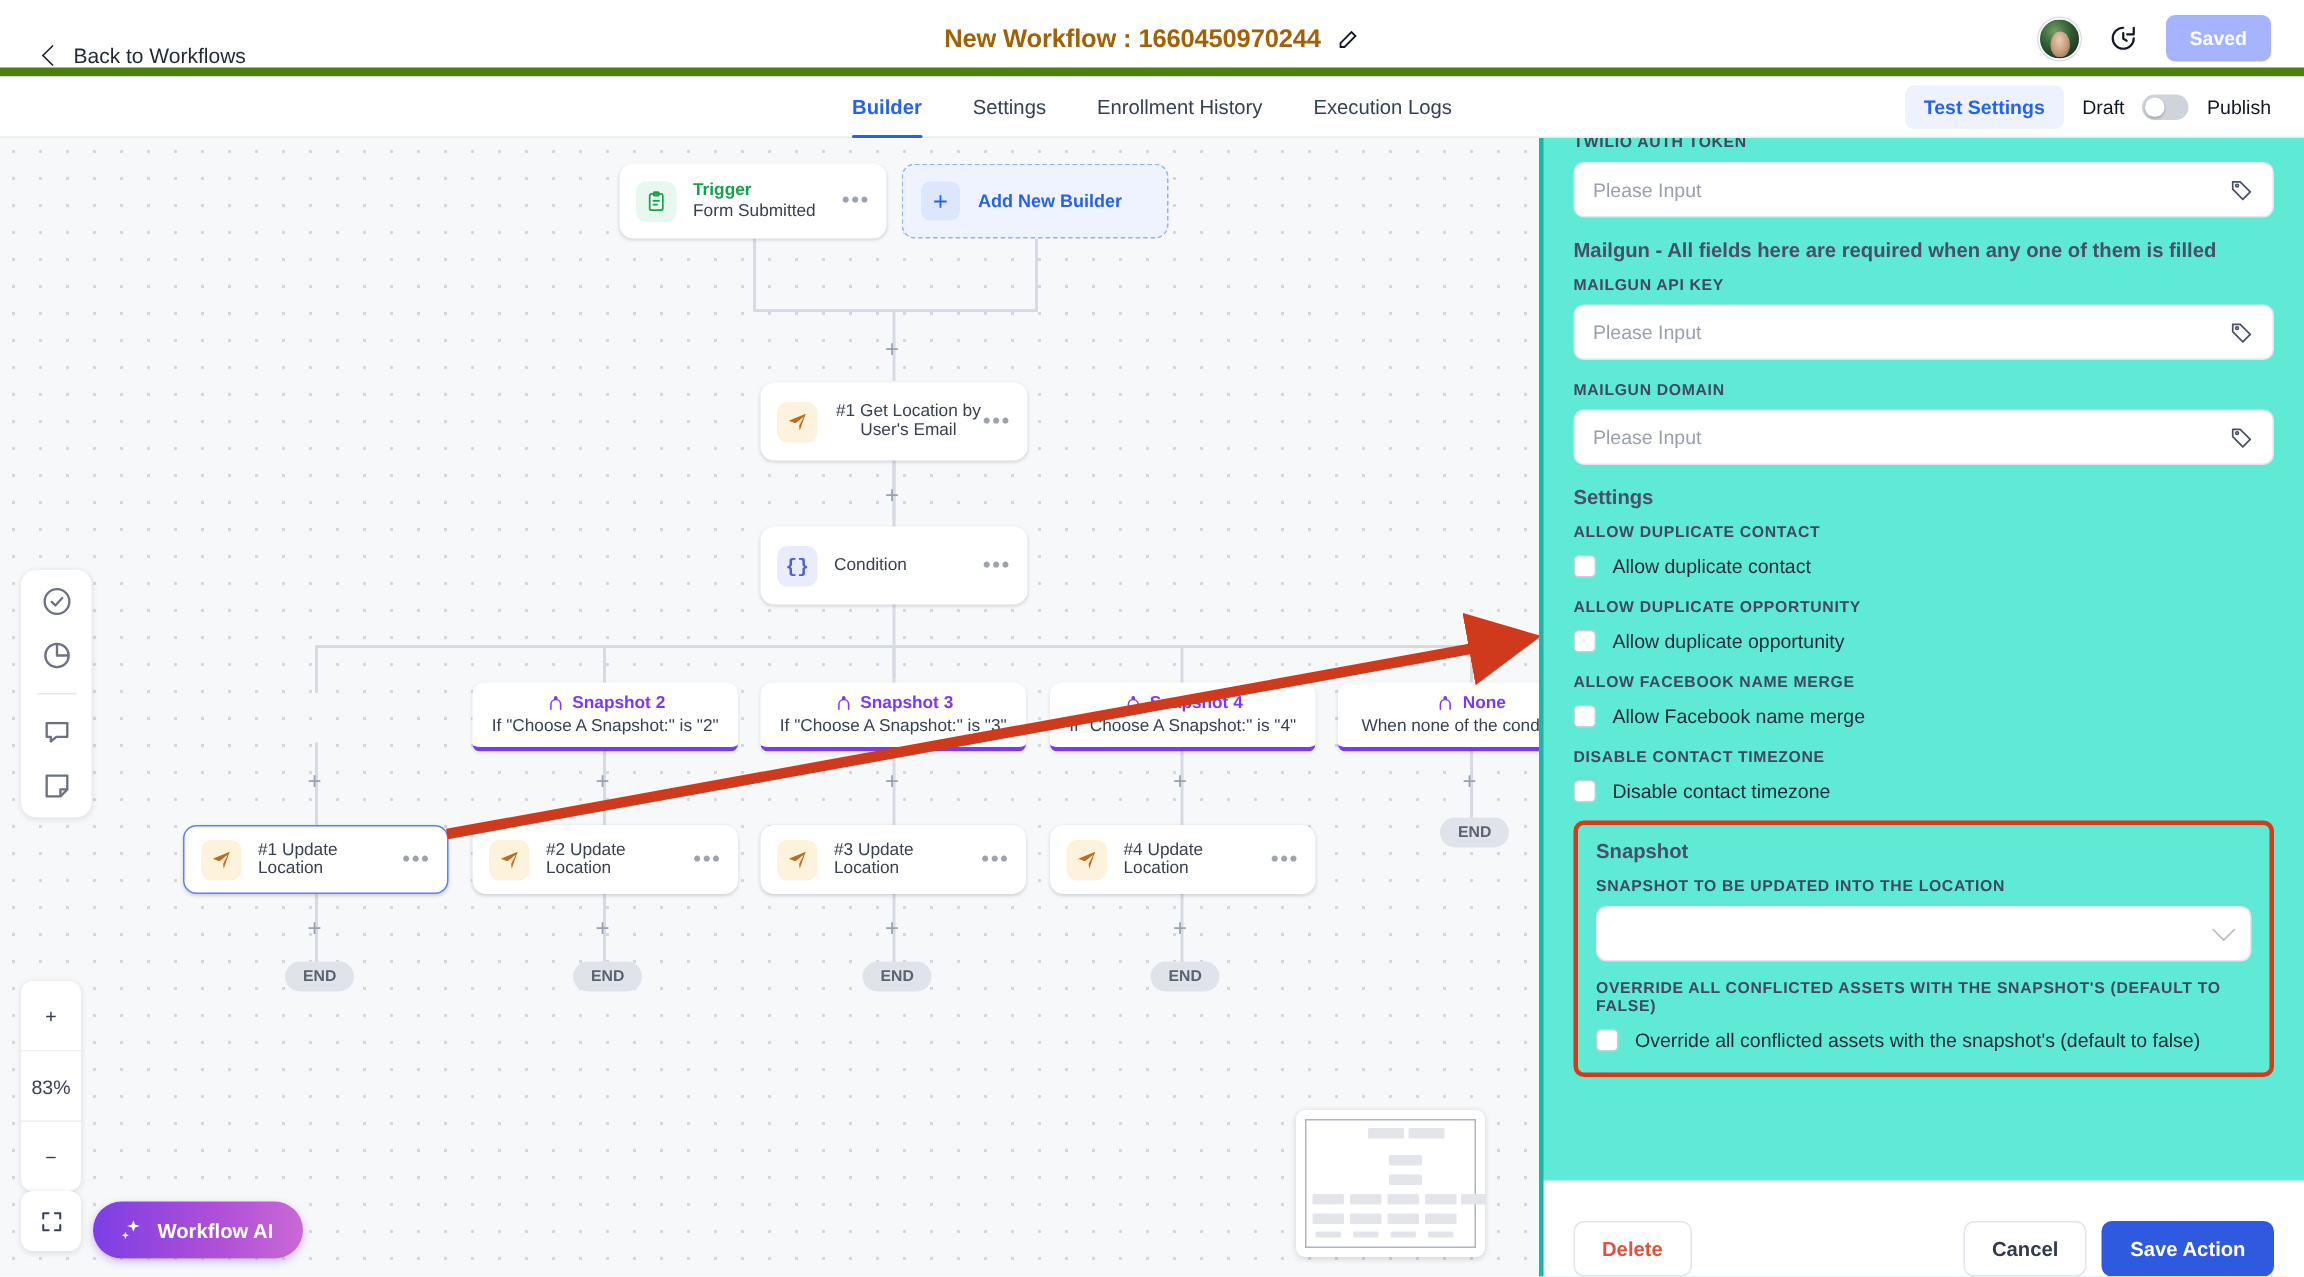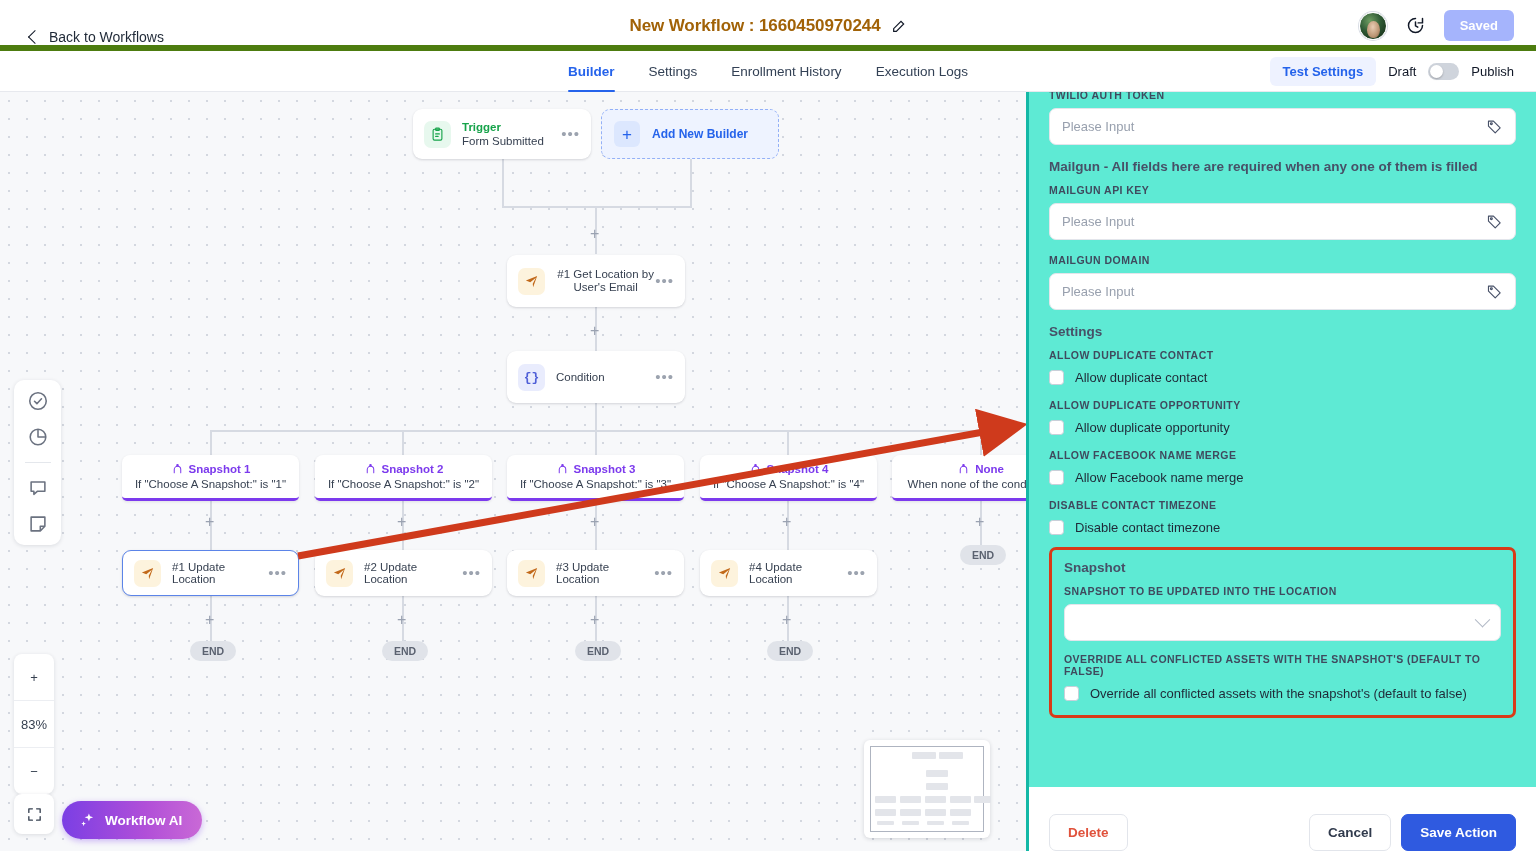--- a/index.html
+++ b/index.html
@@ -316,30 +316,20 @@
     <div class="plus-node" style="left:590px;top:231px;">+</div>
 
     <div class="node" style="left:507px;top:259px;width:178px;height:52px;">
       <div class="node-ico ico-indigo">{}</div>
       <div class="node-txt">
         <div class="node-single">Condition</div>
       </div>
       <div class="dots">•••</div>
     </div>
 
-    <div class="cond-card" style="left:122px;top:363px;width:177px;height:46px;">
-      <div class="cond-head">
-        <svg viewBox="0 0 24 24" width="13" height="13" fill="none" stroke="#7c3aed" stroke-width="1.9">
-          <path d="M6 20V14a6 6 0 0 1 12 0v6" stroke-linecap="round"></path>
-            <circle cx="12" cy="6" r="1.4" fill="#7c3aed"></circle>
-        </svg>
-        <span class="cond-name">Snapshot 1</span>
-      </div>
-      <div class="cond-sub">If "Choose A Snapshot:" is "1"</div>
-    </div>
 
     <div class="cond-card" style="left:315px;top:363px;width:177px;height:46px;">
       <div class="cond-head">
         <svg viewBox="0 0 24 24" width="13" height="13" fill="none" stroke="#7c3aed" stroke-width="1.9">
           <path d="M6 20V14a6 6 0 0 1 12 0v6" stroke-linecap="round"></path>
             <circle cx="12" cy="6" r="1.4" fill="#7c3aed"></circle>
         </svg>
         <span class="cond-name">Snapshot 2</span>
       </div>
       <div class="cond-sub">If "Choose A Snapshot:" is "2"</div>

